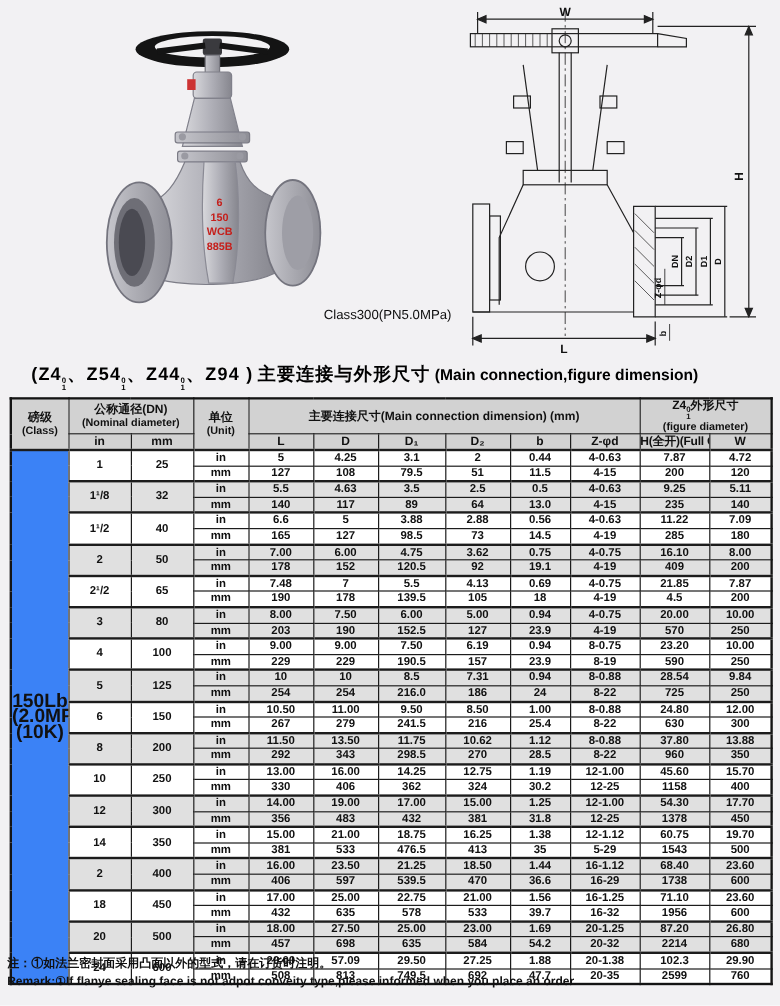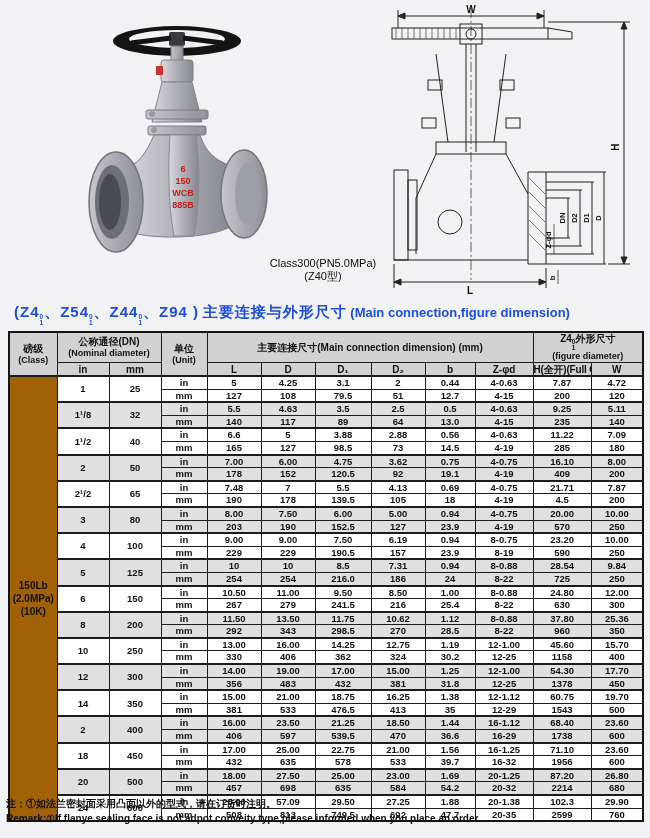--- a/index.html
+++ b/index.html
@@ -10,22 +10,22 @@
   
   .hero{position:absolute;left:0;top:0;width:650px;height:300px;}
   .photo-svg{position:absolute;left:76px;top:14px;}
   .draw-svg{position:absolute;left:332px;top:2px;}
   .caption{
     position:absolute;left:228px;top:257px;width:190px;text-align:center;
     font-weight:normal;font-size:11px;line-height:13px;color:#0d0d0d;
   }
   
   .title{
-    position:absolute;left:14px;top:303px;width:610px;white-space:nowrap;
-    font-weight:bold;color:#1d4ed8;font-size:13px;
+    position:absolute;left:26px;top:303px;width:610px;white-space:nowrap;
+    font-weight:bold;color:#000000;font-size:13px;
   }
   .title .cn{font-size:15px;letter-spacing:1px;}
   .stack{
     display:inline-flex;flex-direction:column;vertical-align:-2px;
     font-size:6.5px;line-height:5.5px;font-style:normal;font-weight:bold;
   }
   .stack i{font-style:normal;}
   
   table.dims{
     position:absolute;left:8px;top:331px;width:634px;
@@ -37,21 +37,21 @@
     font-weight:bold;padding:0;overflow:hidden;white-space:nowrap;
   }
   thead th{background:#d2d2d2;font-size:10px;line-height:11px;}
   thead tr.r1 th{height:22px;}
   thead tr.r2 th{height:12px;font-size:10px;}
   thead th .en{font-size:9px;}
   th.tiny{font-size:6.5px;letter-spacing:-0.2px;}
   tbody td{height:11.6px;line-height:11.6px;font-size:9.5px;}
   tbody tr.shade td{background:#e0e0e0;}
   tbody tr.gtop td{border-top-width:2px;}
-  td.classcell{background:#a16207;font-size:10px;line-height:13px;}
+  td.classcell{background:#3b82f6;font-size:16px;line-height:13px;}
   
   .notes{position:absolute;left:6px;top:796px;width:640px;}
   .notes .cn{font-size:10px;font-weight:bold;line-height:15px;}
   .notes .en{font-size:10px;font-weight:bold;line-height:15px;}
   svg text{font-family:"Liberation Sans",sans-serif;}
 </style>
 </head>
 <body>
 
 <div class="hero">
@@ -99,21 +99,20 @@
     <g fill="#c5201c" font-size="9" font-weight="bold" text-anchor="middle">
       <text x="107" y="158">6</text>
       <text x="107" y="170">150</text>
       <text x="107" y="182">WCB</text>
       <text x="107" y="194">885B</text>
     </g>
   </svg>
 
   <div class="caption">
     <div>Class300(PN5.0MPa)</div>
-    <div>(Z40型)</div>
   </div>
 
   <svg class="draw-svg" width="316" height="296" viewBox="0 0 316 296">
     <g stroke="#222" stroke-width="1" fill="none">
 
       <line x1="66" y1="14" x2="212" y2="14"></line>
       <path d="M66,14 l7,-3 l0,6 Z M212,14 l-7,-3 l0,6 Z" fill="#222"></path>
       <line x1="66" y1="8" x2="66" y2="26"></line>
         <line x1="212" y1="8" x2="212" y2="26"></line>
 
@@ -274,21 +273,21 @@
         <td>4-0.63</td>
         <td>7.87</td>
         <td>4.72</td>
       </tr>
       <tr>
         <td>mm</td>
         <td>127</td>
         <td>108</td>
         <td>79.5</td>
         <td>51</td>
-        <td>12.7</td>
+        <td>11.5</td>
         <td>4-15</td>
         <td>200</td>
         <td>120</td>
       </tr>
       <tr class="shade gtop">
         <td rowspan="2">1¹/8</td>
         <td rowspan="2">32</td>
         <td>in</td>
         <td>5.5</td>
         <td>4.63</td>
@@ -361,21 +360,21 @@
       <tr class="gtop">
         <td rowspan="2">2¹/2</td>
         <td rowspan="2">65</td>
         <td>in</td>
         <td>7.48</td>
         <td>7</td>
         <td>5.5</td>
         <td>4.13</td>
         <td>0.69</td>
         <td>4-0.75</td>
-        <td>21.71</td>
+        <td>21.85</td>
         <td>7.87</td>
       </tr>
       <tr>
         <td>mm</td>
         <td>190</td>
         <td>178</td>
         <td>139.5</td>
         <td>105</td>
         <td>18</td>
         <td>4-19</td>
@@ -482,21 +481,21 @@
         <td rowspan="2">8</td>
         <td rowspan="2">200</td>
         <td>in</td>
         <td>11.50</td>
         <td>13.50</td>
         <td>11.75</td>
         <td>10.62</td>
         <td>1.12</td>
         <td>8-0.88</td>
         <td>37.80</td>
-        <td>25.36</td>
+        <td>13.88</td>
       </tr>
       <tr class="shade">
         <td>mm</td>
         <td>292</td>
         <td>343</td>
         <td>298.5</td>
         <td>270</td>
         <td>28.5</td>
         <td>8-22</td>
         <td>960</td>
@@ -563,21 +562,21 @@
         <td>60.75</td>
         <td>19.70</td>
       </tr>
       <tr>
         <td>mm</td>
         <td>381</td>
         <td>533</td>
         <td>476.5</td>
         <td>413</td>
         <td>35</td>
-        <td>12-29</td>
+        <td>5-29</td>
         <td>1543</td>
         <td>500</td>
       </tr>
       <tr class="shade gtop">
         <td rowspan="2">2</td>
         <td rowspan="2">400</td>
         <td>in</td>
         <td>16.00</td>
         <td>23.50</td>
         <td>21.25</td>

